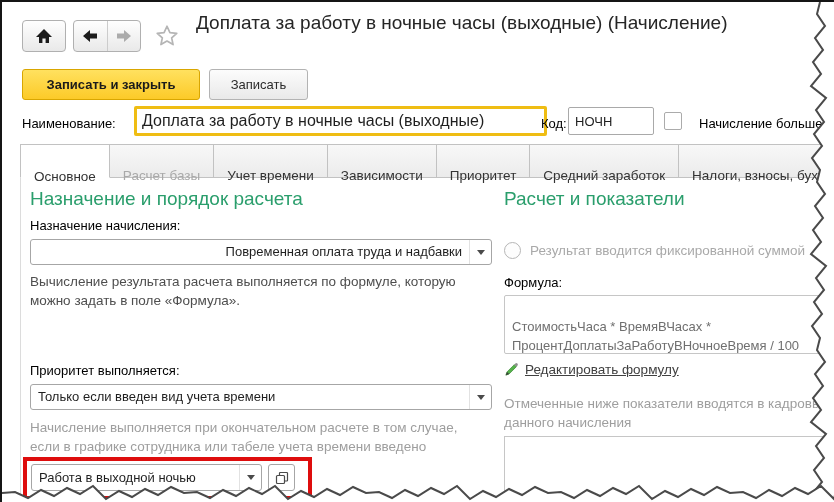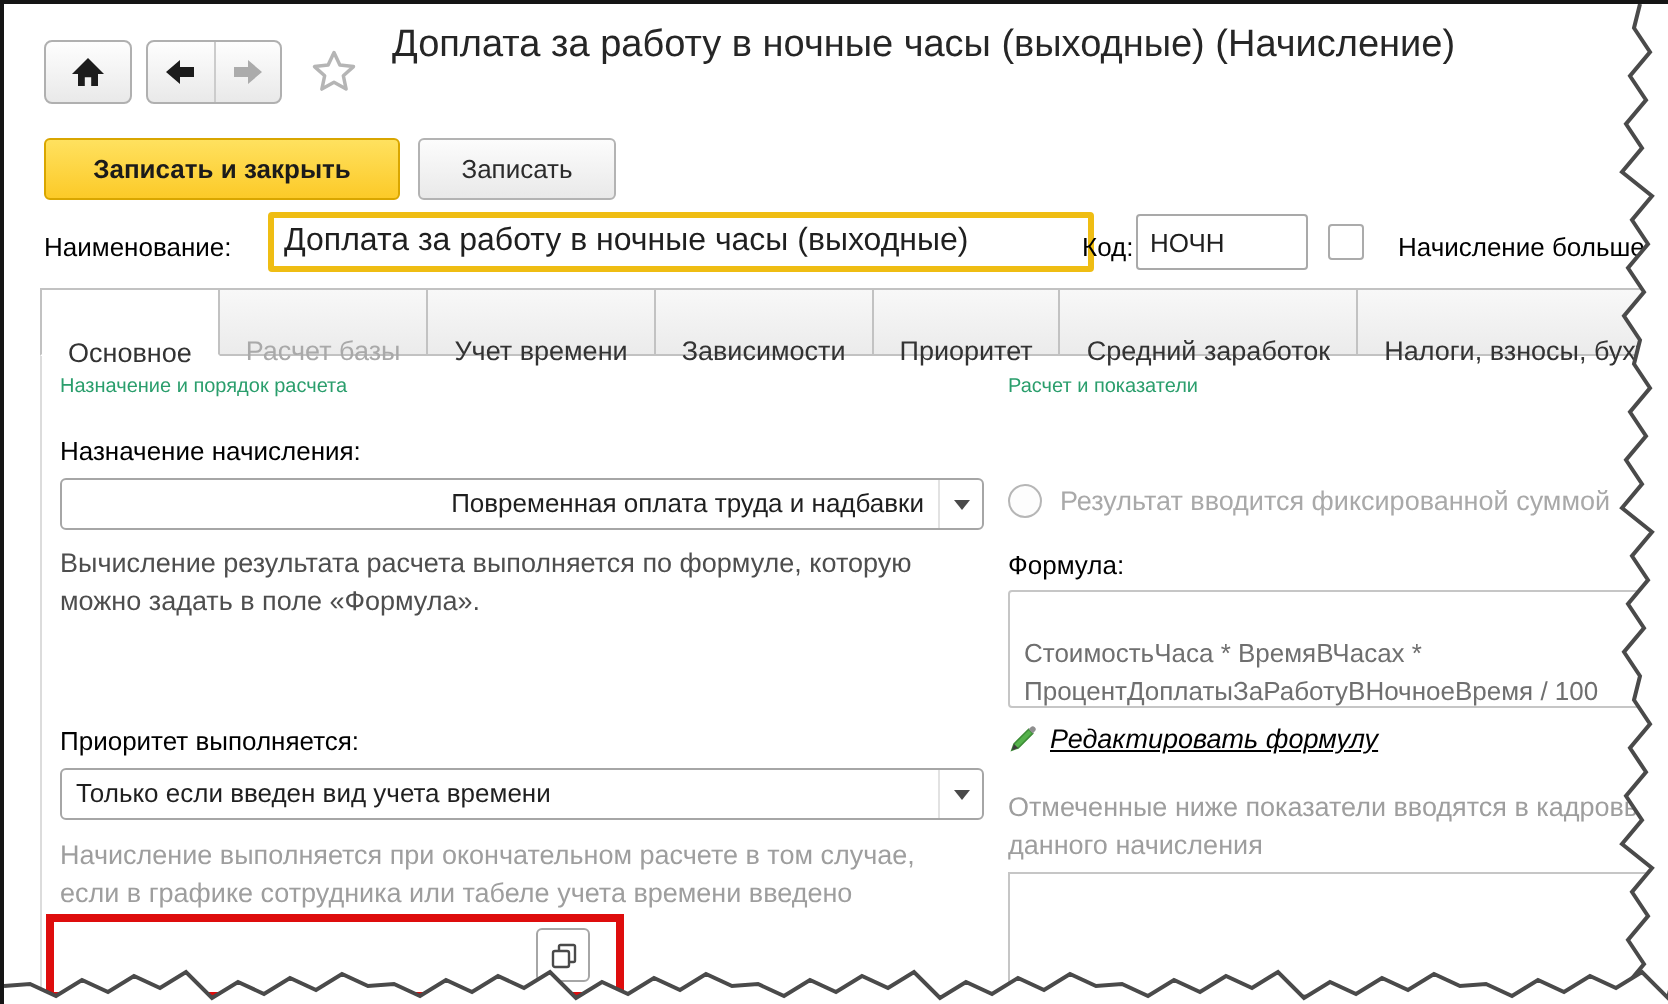--- a/index.html
+++ b/index.html
@@ -56,21 +56,21 @@
          background:linear-gradient(#f8f8f8,#ebebeb); border:1px solid #c2c2c2;
          border-bottom:none; margin-right:-1px; white-space:nowrap; cursor:pointer; }
   .tab.active { background:#fff; height:34px; line-height:32px; margin-bottom:-1px;
          border-bottom:1px solid #fff; position:relative; z-index:2; cursor:default; }
   .tab.disabled { color:#a9a9a9; cursor:default; }
 
   .content-panel { position:absolute; left:18px; top:176px; right:0; bottom:0;
          border-left:1px solid #dcdcdc; }
 
   
-  .sec-title { position:absolute; font-size:10px; color:#2a9e6c; white-space:nowrap; }
+  .sec-title { position:absolute; font-size:19px; color:#2a9e6c; white-space:nowrap; }
   .combo { position:absolute; display:flex; border:1px solid #a6a6a6; border-radius:3px;
          background:#fff; cursor:pointer; }
   .combo .val { flex:1; padding:0 7px; font-size:13px; color:#1f1f1f;
          white-space:nowrap; overflow:hidden; }
   .combo .arr { width:22px; display:flex; align-items:center; justify-content:center;
          border-left:1px solid #e2e2e2; }
   .tri { width:0; height:0; border-left:4px solid transparent;
          border-right:4px solid transparent; border-top:5px solid #4a4a4a; }
   .hint { position:absolute; font-size:13.5px; line-height:19px; }
   .hint.dark { color:#4e4e4e; }
@@ -104,22 +104,22 @@
   .radio-circle.checked::after { content:""; position:absolute; left:4px; top:4px;
          width:7px; height:7px; border-radius:50%; background:#a9a9a9; }
   .radio-label { font-size:13.5px; color:#a9a9a9; white-space:nowrap; }
   .formula-label { left:502px; top:273px; }
   .formula-box { position:absolute; left:502px; top:293px; width:320px; height:59px;
          border:1px solid #c6c6c6; border-radius:2px; background:#fff;
          padding:21px 7px; font-size:13px; line-height:19px; color:#6f6f6f;
          overflow:hidden; }
   .link-row { position:absolute; left:502px; top:360px; display:flex;
          align-items:center; gap:6px; }
-  .link { font-size:13.5px; color:#000000; text-decoration:underline; cursor:pointer;
-         white-space:nowrap;font-style:italic; }
+  .link { font-size:13.5px; color:#404040; text-decoration:underline; cursor:pointer;
+         white-space:nowrap; }
   .hint-indicators1 { left:502px; top:392px; white-space:nowrap; overflow:hidden; width:330px; }
   .hint-indicators2 { left:502px; top:411px; white-space:nowrap; }
   .list-box { position:absolute; left:502px; top:434px; width:320px; height:62px;
          border:1px solid #c6c6c6; background:#fff; }
 
   
   .tear { position:absolute; z-index:50; pointer-events:none; }
   .tear-right { right:0; top:0; width:28px; height:502px; }
   .tear-bottom { left:0; bottom:0; width:834px; height:18px; }
 </style>
@@ -188,20 +188,26 @@
 
   <div class="lbl performed-label">Приоритет выполняется:</div>
   <div class="combo combo-performed">
     <span class="val">Только если введен вид учета времени</span>
     <span class="arr">
         <span class="tri"></span>
       </span>
   </div>
   <div class="hint gray hint-performed">Начисление выполняется при окончательном расчете в том случае, если в графике сотрудника или табеле учета времени введено</div>
 
+  <div class="combo combo-timekind">
+    <span class="val">Работа в выходной ночью</span>
+    <span class="arr">
+        <span class="tri"></span>
+      </span>
+  </div>
   <button class="open-btn">
     <svg width="14" height="14" viewBox="0 0 14 14" fill="none" stroke="#4a4a4a" stroke-width="1.2">
       <rect x="1.5" y="4.5" width="8" height="8" rx="1"></rect>
       <path d="M4.5 4.5 V2.2 a0.7 0.7 0 0 1 0.7-0.7 H11.8 a0.7 0.7 0 0 1 0.7 0.7 V9.3 a0.7 0.7 0 0 1-0.7 0.7 H9.5"></path>
     </svg>
   </button>
   <div class="red-frame"></div>
 
   <div class="sec-title r-title">Расчет и показатели</div>
 

